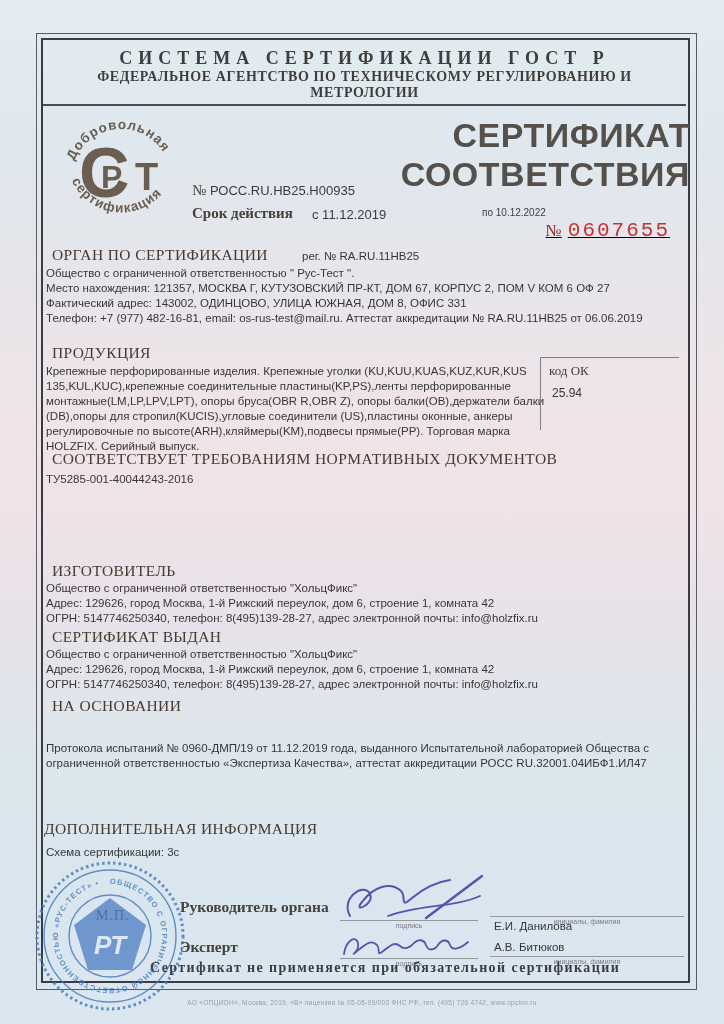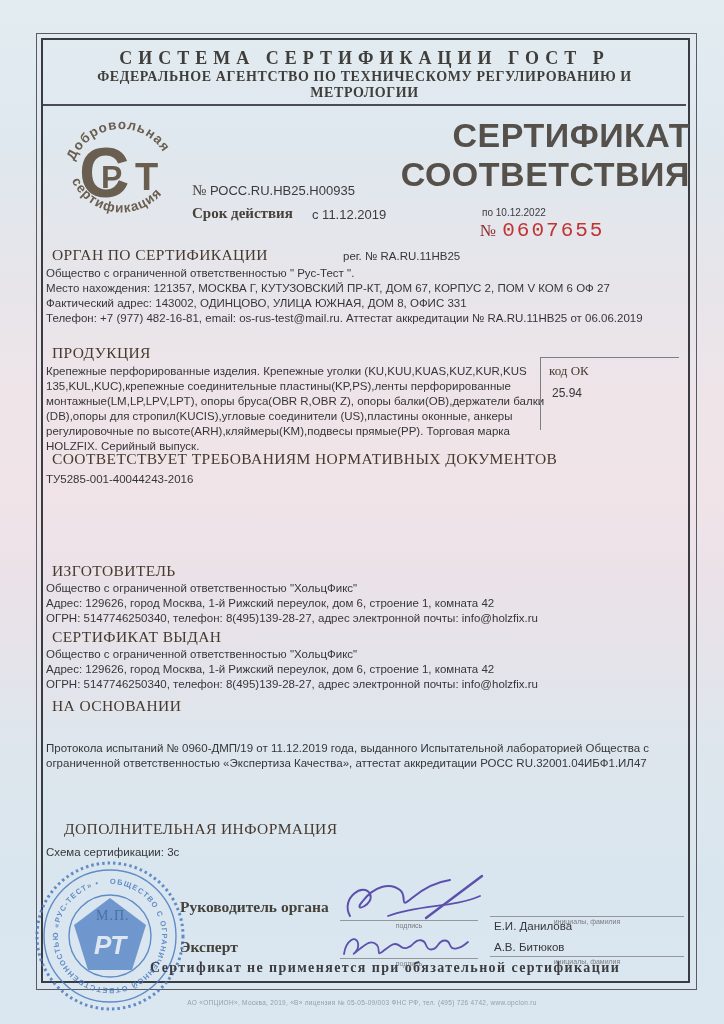--- a/index.html
+++ b/index.html
@@ -25,27 +25,27 @@
   .agency-header{left:43px;top:69px;width:643px;text-align:center;font-weight:bold;
     font-size:14px;letter-spacing:0.6px;color:#403e3a;}
   .cert-title{left:185px;top:116px;width:505px;text-align:right;font-weight:bold;
     font-size:34px;letter-spacing:0.5px;color:#55504a;}
 
   .no-line{left:192px;top:182px;font-size:13px;color:#3b3b3e;}
   .no-sign{font-size:15px;color:#44413c;}
   .validity-label{left:192px;top:205px;font-size:15px;font-weight:bold;color:#474139;}
   .valid-from{left:312px;top:207px;font-size:13px;color:#3b3b3e;}
   .valid-to{left:482px;top:207px;font-size:10px;color:#3b3b3e;}
-  .blank-no{left:480px;top:219px;width:190px;}
+  .blank-no{left:480px;top:219px;width:190px;text-align:right;text-decoration:underline;}
   .blank-no .sign{font-size:17px;color:#8e2c2c;margin-right:6px;}
   .blank-no .digits{font-size:21px;letter-spacing:2px;color:#c23434;}
 
   .sec-h{font-weight:normal;font-size:15.5px;letter-spacing:0.4px;color:#46392e;}
   .body-t{font-size:11.5px;line-height:15px;color:#36363a;}
-  .reg-no{font-size:11.5px;color:#36363a;margin-left:41px;}
+  .reg-no{font-size:11.5px;color:#36363a;}
 
   .code-box{border-top:1px solid #7e7f84;border-left:1px solid #7e7f84;}
   .code-label{font-size:13px;color:#46392e;padding:5px 0 0 8px;}
   .code-value{font-size:12px;color:#36363a;padding:7px 0 0 11px;}
 
   .sig-label{font-weight:bold;font-size:15.5px;color:#45423c;}
   .sig-line{border-top:1px solid #96979c;height:0;}
   .sig-caption{font-size:7px;color:#7b7c82;text-align:center;}
   .sig-name{font-size:11.5px;color:#36363a;}
   .footer-note{left:150px;top:960px;font-size:14px;letter-spacing:1.4px;color:#3c3c41;font-weight:bold;}
@@ -123,21 +123,21 @@
   <div class="abs sec-h serif" style="left:52px;top:628px;">СЕРТИФИКАТ ВЫДАН</div>
   <div class="abs" style="left:46px;top:647px;width:636px;">
     <div class="body-t">Общество с ограниченной ответственностью "ХольцФикс"</div>
     <div class="body-t">Адрес: 129626, город Москва, 1-й Рижский переулок, дом 6, строение 1, комната 42</div>
     <div class="body-t">ОГРН: 5147746250340, телефон: 8(495)139-28-27, адрес электронной почты: info@holzfix.ru</div>
   </div>
 
   <div class="abs sec-h serif" style="left:52px;top:697px;">НА ОСНОВАНИИ</div>
   <div class="abs body-t" style="left:46px;top:741px;width:634px;">Протокола испытаний № 0960-ДМП/19 от 11.12.2019 года, выданного Испытательной лабораторией Общества с ограниченной ответственностью «Экспертиза Качества»,  аттестат аккредитации РОСС RU.32001.04ИБФ1.ИЛ47</div>
 
-  <div class="abs sec-h serif" style="left:64px;top:820px;">ДОПОЛНИТЕЛЬНАЯ ИНФОРМАЦИЯ</div>
+  <div class="abs sec-h serif" style="left:44px;top:820px;">ДОПОЛНИТЕЛЬНАЯ ИНФОРМАЦИЯ</div>
   <div class="abs body-t" style="left:46px;top:845px;">Схема сертификации: 3с</div>
 
   <div class="abs mp-mark serif">М.П.</div>
 
   <svg class="abs" style="left:32px;top:858px;opacity:0.85;" width="156" height="156" viewBox="0 0 156 156">
     <defs>
       <path id="ringPath" d="M 78,26 a 52,52 0 1 1 -0.05,0" fill="none"></path>
     </defs>
     <circle cx="78" cy="78" r="73" fill="none" stroke="#4c7dc0" stroke-width="3" stroke-dasharray="2.5 3"></circle>
     <circle cx="78" cy="78" r="66" fill="none" stroke="#4c7dc0" stroke-width="1.4"></circle>

